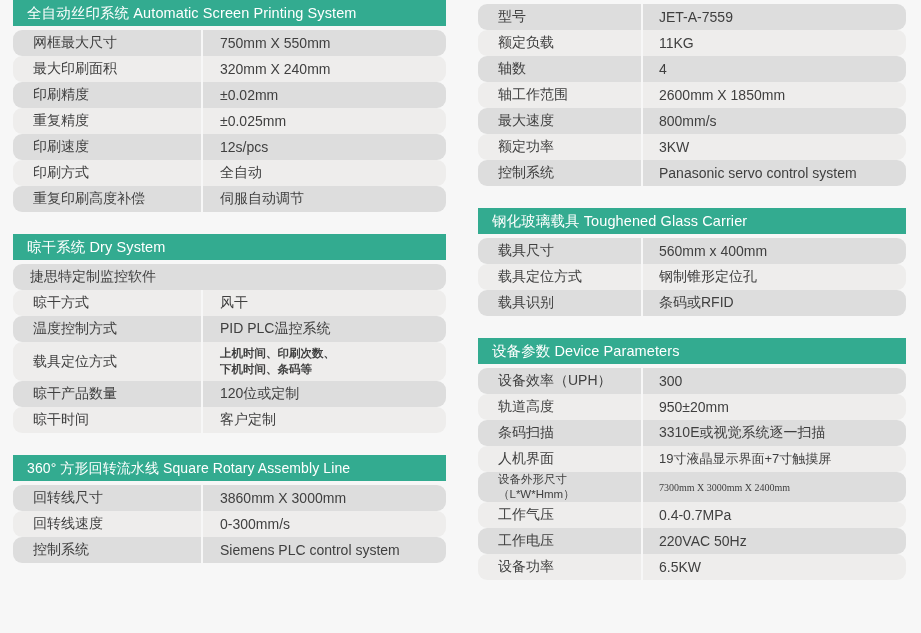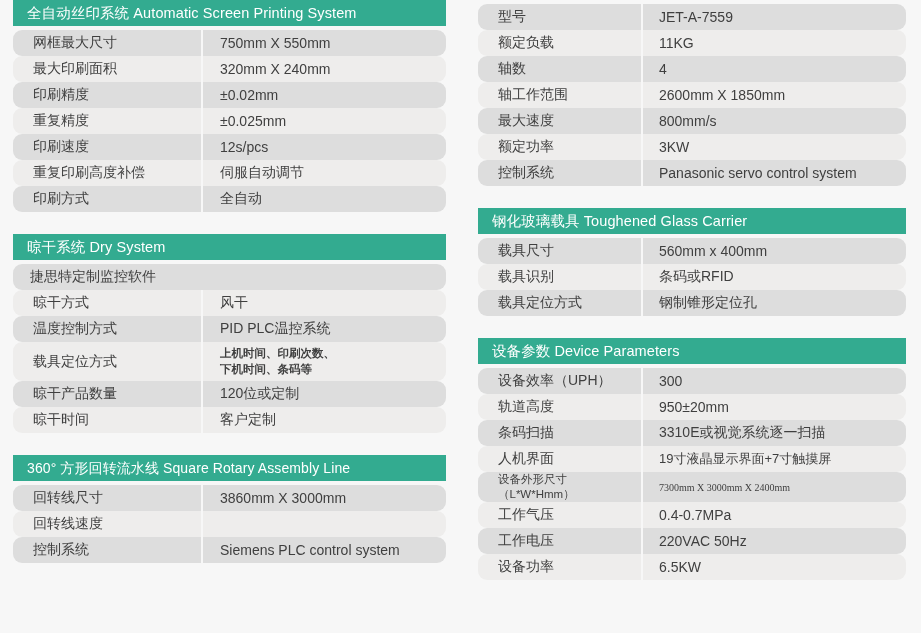--- a/index.html
+++ b/index.html
@@ -131,26 +131,26 @@
         </div>
         <div class="row">
           <div class="cell-label">重复精度</div>
           <div class="cell-value">±0.025mm</div>
         </div>
         <div class="row">
           <div class="cell-label">印刷速度</div>
           <div class="cell-value">12s/pcs</div>
         </div>
         <div class="row">
+          <div class="cell-label">印刷方式</div>
+          <div class="cell-value">全自动</div>
+        </div>
+        <div class="row">
           <div class="cell-label">重复印刷高度补偿</div>
           <div class="cell-value">伺服自动调节</div>
-        </div>
-        <div class="row">
-          <div class="cell-label">印刷方式</div>
-          <div class="cell-value">全自动</div>
         </div>
       </div>
     </div>
 
     <div class="spec-table">
       <div class="tbl-header">晾干系统 Dry System</div>
       <div class="tbl-body">
         <div class="row">
           <div class="cell-value">捷思特定制监控软件</div>
         </div>
@@ -182,20 +182,21 @@
 
     <div class="spec-table">
       <div class="tbl-header small">360°  方形回转流水线  Square Rotary Assembly Line</div>
       <div class="tbl-body">
         <div class="row">
           <div class="cell-label">回转线尺寸</div>
           <div class="cell-value">3860mm X 3000mm</div>
         </div>
         <div class="row">
           <div class="cell-label">回转线速度</div>
+          <div class="cell-value">0-300mm/s</div>
         </div>
         <div class="row">
           <div class="cell-label">控制系统</div>
           <div class="cell-value">Siemens PLC control system</div>
         </div>
       </div>
     </div>
 
   </div>
 
@@ -235,27 +236,27 @@
     </div>
 
     <div class="spec-table">
       <div class="tbl-header">钢化玻璃载具 Toughened Glass Carrier</div>
       <div class="tbl-body">
         <div class="row">
           <div class="cell-label">载具尺寸</div>
           <div class="cell-value">560mm x 400mm</div>
         </div>
         <div class="row">
+          <div class="cell-label">载具定位方式</div>
+          <div class="cell-value">钢制锥形定位孔</div>
+        </div>
+        <div class="row">
           <div class="cell-label">载具识别</div>
           <div class="cell-value">条码或RFID</div>
         </div>
-        <div class="row">
-          <div class="cell-label">载具定位方式</div>
-          <div class="cell-value">钢制锥形定位孔</div>
-        </div>
       </div>
     </div>
 
     <div class="spec-table tight">
       <div class="tbl-header">设备参数 Device Parameters</div>
       <div class="tbl-body">
         <div class="row">
           <div class="cell-label">设备效率（UPH）</div>
           <div class="cell-value">300</div>
         </div>

